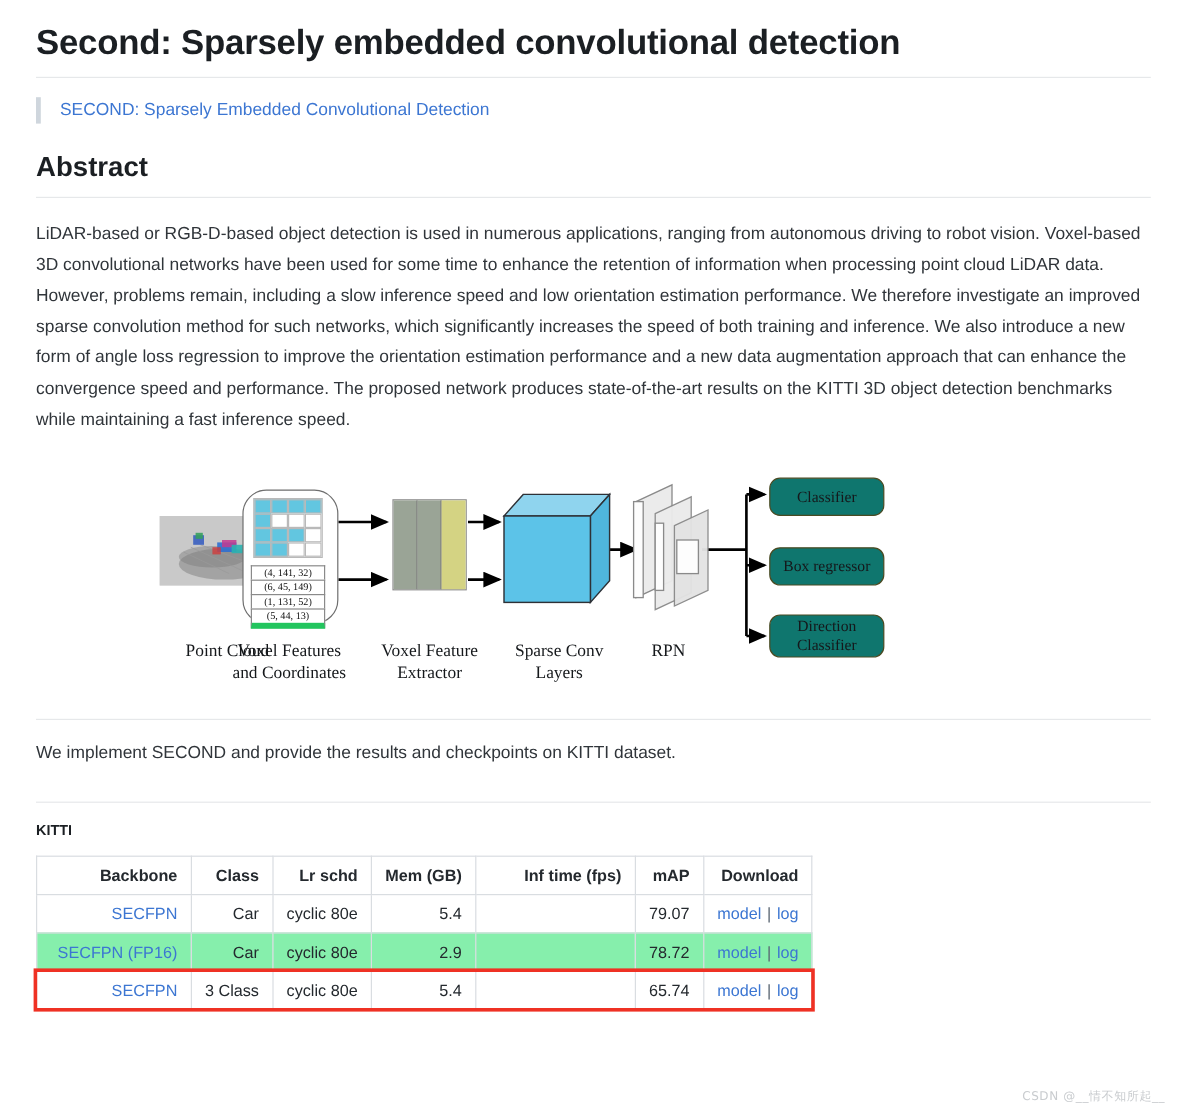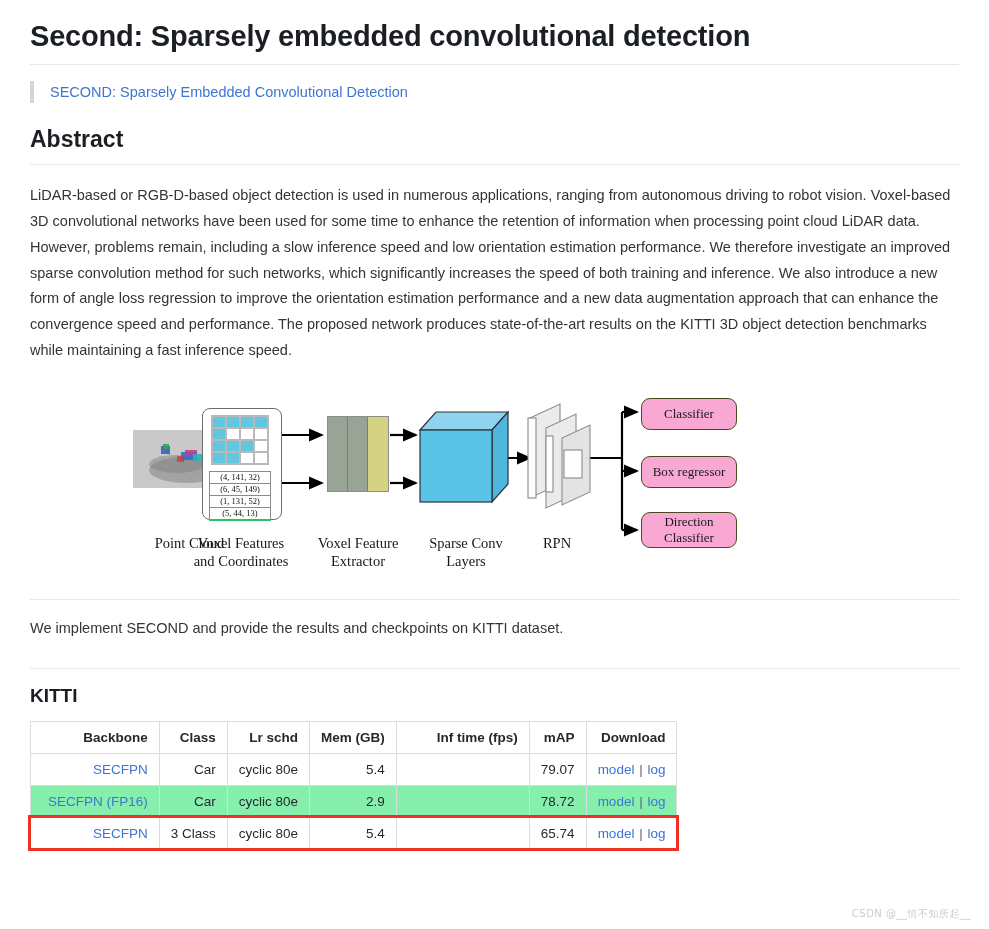--- a/index.html
+++ b/index.html
@@ -55,21 +55,21 @@
   h2.sec {
     font-size: 23px;
     font-weight: 600;
     color: #1b1f23;
     margin: 0 0 9px 0;
     line-height: 1.3;
   }
   h2.sec + .rule { margin-bottom: 18px; }
 
   h3.sub {
-    font-size: 19px;
+    font-size: 12px;
     font-weight: 600;
     color: #1b1f23;
     margin: 0 0 14px 0;
   }
 
   p.body {
     font-size: 14.5px;
     line-height: 1.78;
     color: #30353a;
     margin: 0;
@@ -106,21 +106,21 @@
     background: #c9c9c9;
     overflow: hidden;
   }
 
   
   .voxel-box {
     position: absolute;
     left: 172px; top: 20px;
     width: 78px; height: 110px;
     border: 1.3px solid #6e6e6e;
-    border-radius: 8px;
+    border-radius: 20px;
     background: #fff;
   }
   .voxel-grid {
     position: absolute;
     left: 8px; top: 6px;
     width: 56px; height: 48px;
     display: grid;
     grid-template-columns: repeat(4, 1fr);
     grid-template-rows: repeat(4, 1fr);
     border: 1px solid #b9b9b9;
@@ -142,40 +142,40 @@
     font-family: "Liberation Serif", serif;
     font-size: 8.5px;
     text-align: center;
     border: 1px solid #8a8a8a;
     border-bottom: none;
     padding: 0.5px 0;
     color: #111;
     background: #fff;
     white-space: nowrap;
   }
-  .coord-list div:last-child { border-bottom: 2px solid #22c55e; }
+  .coord-list div:last-child { border-bottom: 5px solid #22c55e; }
 
   
   .vfe {
     position: absolute;
     left: 297px; top: 28px;
     width: 62px; height: 76px;
     display: flex;
     border: 1px solid #8d8d8d;
     box-sizing: border-box;
   }
   .vfe .slab { height: 100%; }
   .vfe .s1 { width: 33%; background: #9aa496; border-right: 1px solid #7d7d7d; }
   .vfe .s2 { width: 33%; background: #9aa496; border-right: 1px solid #7d7d7d; }
   .vfe .s3 { width: 34%; background: #d4d383; }
 
   
   .outbox {
     position: absolute;
-    background: #f9a8d4;
+    background: #0f766e;
     border: 1.4px solid #4a4a22;
     border-radius: 9px;
     font-family: "Liberation Serif", serif;
     font-size: 13px;
     color: #15181b;
     display: flex;
     align-items: center;
     justify-content: center;
     text-align: center;
     line-height: 1.18;

